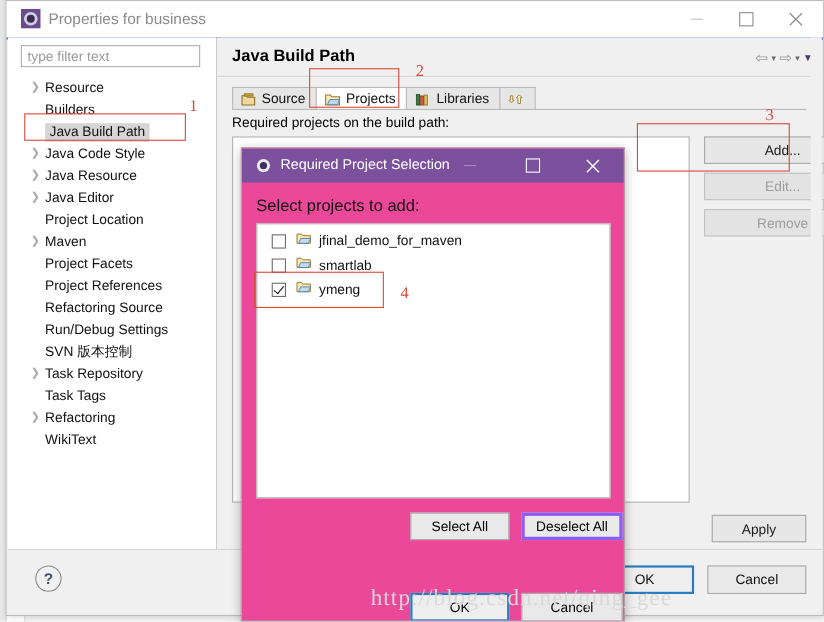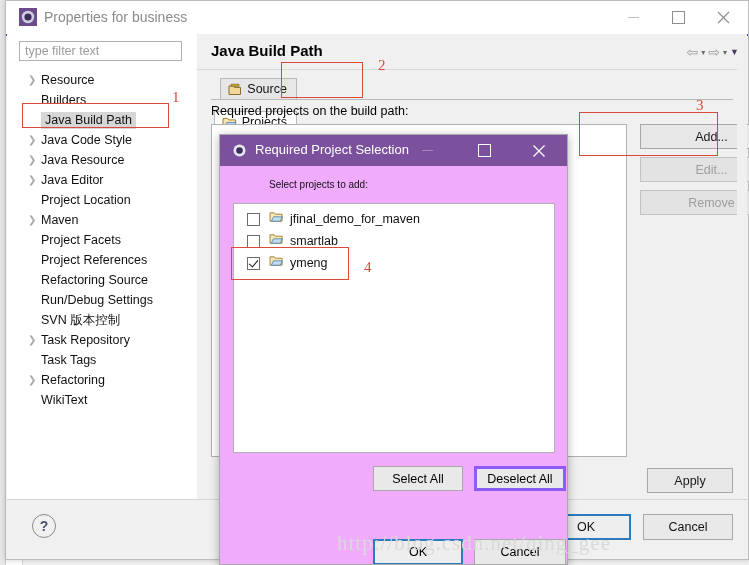--- a/index.html
+++ b/index.html
@@ -113,21 +113,21 @@
   .nav-ico{color:#9b9b9b;font-size:14px;}
   .nav-car{color:#6b6b6b;font-size:8px;}
   .nav-car.dark{color:#4b3a63;font-size:9px;}
   #title-rule{
     position:absolute;left:0;top:35px;right:0;height:1px;background:#d9d9d9;
   }
 
   
   #tabs{
     position:absolute;left:14px;top:44px;height:22px;
-    display:flex;align-items:flex-end;flex-direction:column;
+    display:flex;align-items:flex-end;
   }
   .tab{
     height:21px;line-height:21px;
     padding:0 9px 0 7px;
     font-size:12.5px;color:#111;
     border:1px solid #b9b9b9;border-bottom:none;
     background:#e6e6e6;
     margin-right:-1px;
     display:flex;align-items:center;gap:5px;
     box-sizing:border-box;
@@ -185,21 +185,21 @@
     font-size:12.5px;color:#111;
     display:flex;align-items:center;justify-content:center;
     box-sizing:border-box;
   }
   #ok-btn{right:116px;border:2px solid #2b7cbf;background:#eeeeee;}
   #cancel-btn{right:14px;}
 
   
   #dialog{
     position:absolute;left:219px;top:134px;width:349px;height:431px;
-    background:#f0abfc;
+    background:#ec4899;
     border:1px solid #a9a9a9;
     box-shadow:0 2px 9px rgba(0,0,0,.3);
     box-sizing:border-box;
     overflow:hidden;
   }
   #dlg-title{
     position:absolute;left:0;top:0;right:0;height:31px;
     background:#7b519d;
   }
   #dlg-icon{position:absolute;left:11px;top:7px;width:17px;height:17px;}
@@ -211,21 +211,21 @@
     position:absolute;top:0;height:31px;width:40px;
     color:#ffffff;display:flex;align-items:center;justify-content:center;
   }
   #dlg-min{right:120px;}
   #dlg-max{right:63px;}
   #dlg-close{right:8px;font-size:16px;}
   #dlg-min .bar{width:11px;height:1px;background:#a888c4;}
   #dlg-max .sq{width:11px;height:11px;border:1.5px solid #ffffff;}
 
   #dlg-label{
-    position:absolute;left:13px;top:44px;font-size:10px;color:#111;margin-left:36px;
+    position:absolute;left:13px;top:44px;font-size:15px;color:#111;
   }
   #dlg-list{
     position:absolute;left:13px;top:68px;width:322px;height:250px;
     background:#ffffff;border:1px solid #b0b0b0;box-sizing:border-box;
     padding-top:4px;
   }
   .dlg-row{
     height:22px;line-height:22px;
     display:flex;align-items:center;
     padding-left:13px;font-size:12.5px;color:#111;

